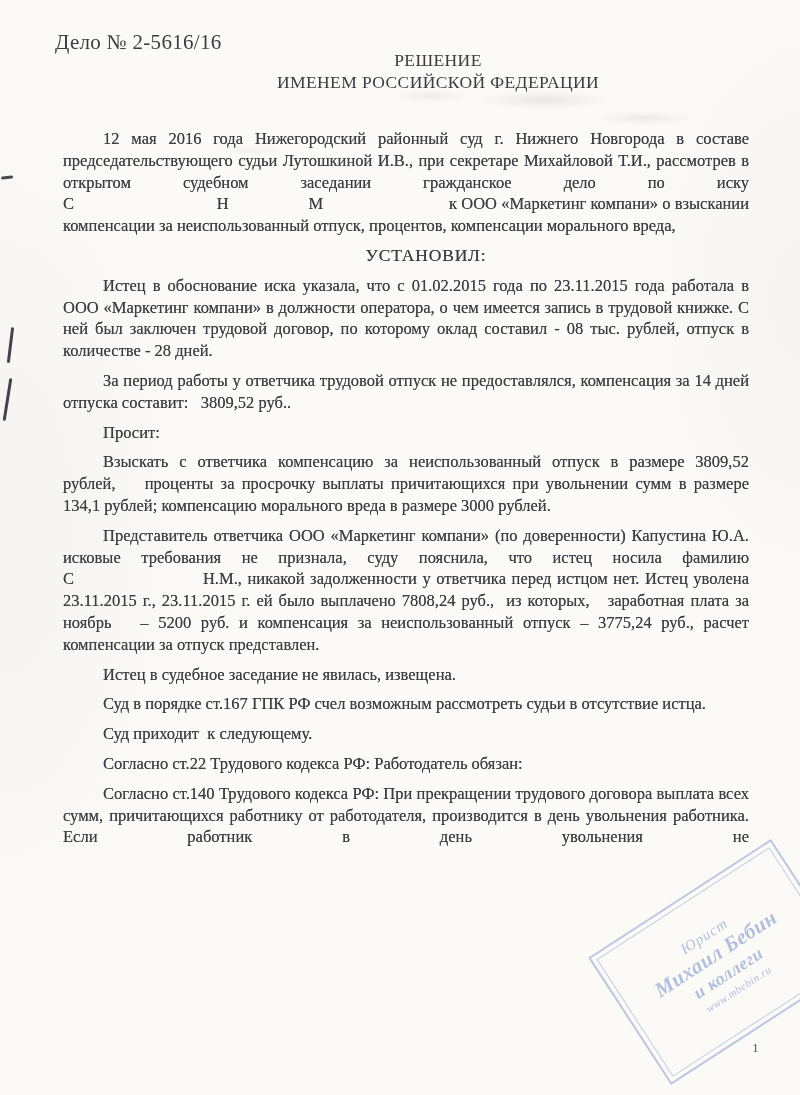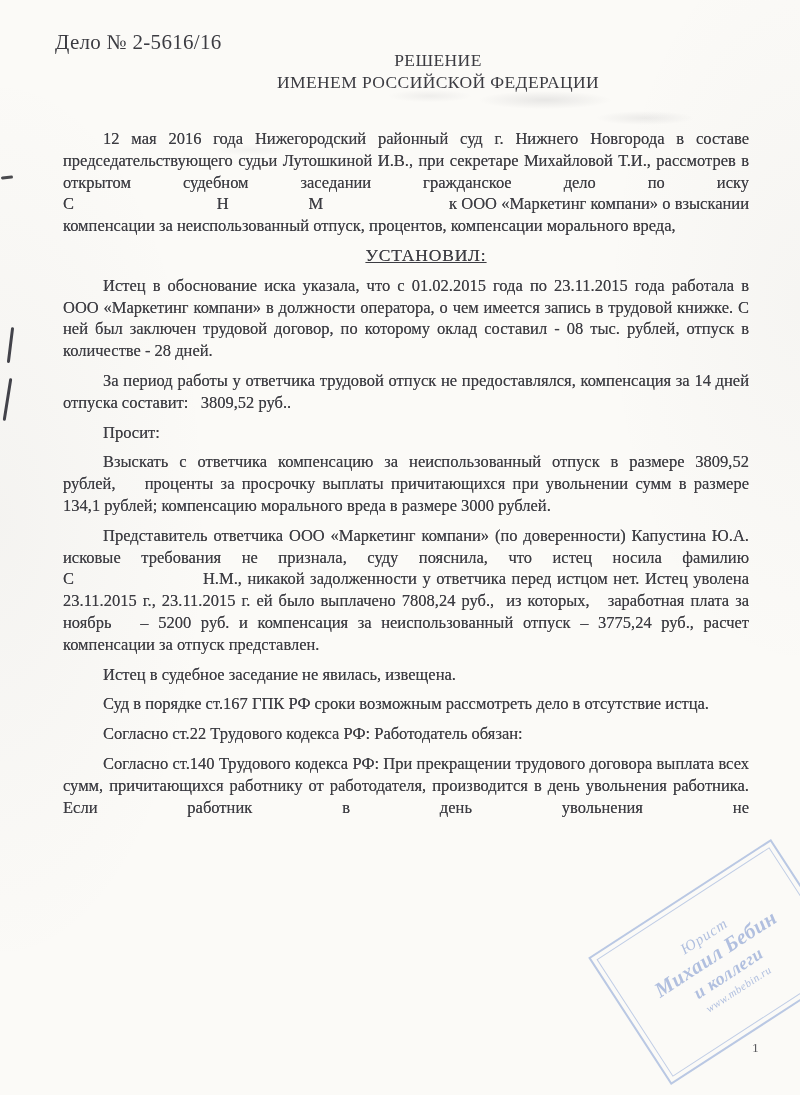--- a/index.html
+++ b/index.html
@@ -33,21 +33,21 @@
     position: absolute; left: 55px; top: 120px; width: 702px;
     font-size: 16.5px; line-height: 21.8px;
     text-align: justify;
     text-shadow: 0 0 .45px rgba(60,60,66,.75);
   }
   .doc-body p { margin: 8px; text-indent: 40px; }
   .doc-body p.continued { text-align-last: justify; }
   .section-heading {
     text-align: center; text-indent: 0;
     margin: 18px 0 19px 0;
-    font-size: 17.5px; letter-spacing: .8px; text-decoration: underline;
+    font-size: 17.5px; letter-spacing: .8px;
   }
   
   .stamp {
     position: absolute; left: 612px; top: 886px;
     width: 218px; height: 152px;
     transform: rotate(-33deg);
     border: 2px solid rgba(106,140,203,.50);
     padding: 4px;
     box-sizing: border-box;
     opacity: .9;
@@ -102,21 +102,22 @@
 
   <div class="doc-body">
     <p>12 мая 2016 года Нижегородский районный суд г. Нижнего Новгорода в составе председательствующего судьи Лутошкиной И.В., при секретаре Михайловой Т.И., рассмотрев в открытом судебном заседании гражданское дело по иску С&nbsp;&nbsp;&nbsp;&nbsp;&nbsp;&nbsp;&nbsp;&nbsp;&nbsp;&nbsp;&nbsp;&nbsp;&nbsp;&nbsp;&nbsp;&nbsp;&nbsp;&nbsp;&nbsp;&nbsp;&nbsp;&nbsp;&nbsp;&nbsp;&nbsp;&nbsp;&nbsp;&nbsp;&nbsp;&nbsp;&nbsp;&nbsp;&nbsp;&nbsp;Н&nbsp;&nbsp;&nbsp;&nbsp;&nbsp;&nbsp;&nbsp;&nbsp;&nbsp;&nbsp;&nbsp;&nbsp;&nbsp;&nbsp;&nbsp;&nbsp;&nbsp;&nbsp;&nbsp;М&nbsp;&nbsp;&nbsp;&nbsp;&nbsp;&nbsp;&nbsp;&nbsp;&nbsp;&nbsp;&nbsp;&nbsp;&nbsp;&nbsp;&nbsp;&nbsp;&nbsp;&nbsp;&nbsp;&nbsp;&nbsp;&nbsp;&nbsp;&nbsp;&nbsp;&nbsp;&nbsp;&nbsp;&nbsp;&nbsp;к ООО «Маркетинг компани» о взыскании компенсации за неиспользованный отпуск, процентов, компенсации морального вреда,</p>
     <p class="section-heading">УСТАНОВИЛ:</p>
     <p>Истец в обоснование иска указала, что с 01.02.2015 года по 23.11.2015 года работала в ООО «Маркетинг компани» в должности оператора, о чем имеется запись в трудовой книжке. С ней был заключен трудовой договор, по которому оклад составил - 08 тыс. рублей, отпуск в количестве - 28 дней.</p>
     <p>За период работы у ответчика трудовой отпуск не предоставлялся, компенсация за 14 дней отпуска составит:&nbsp;&nbsp; 3809,52 руб..</p>
     <p>Просит:</p>
     <p>Взыскать с ответчика компенсацию за неиспользованный отпуск в размере 3809,52 рублей,&nbsp;&nbsp;&nbsp; проценты за просрочку выплаты причитающихся при увольнении сумм в размере 134,1 рублей; компенсацию морального вреда в размере 3000 рублей.</p>
     <p>Представитель ответчика ООО «Маркетинг компани» (по доверенности) Капустина Ю.А. исковые требования не признала, суду пояснила, что истец носила фамилию С&nbsp;&nbsp;&nbsp;&nbsp;&nbsp;&nbsp;&nbsp;&nbsp;&nbsp;&nbsp;&nbsp;&nbsp;&nbsp;&nbsp;&nbsp;&nbsp;&nbsp;&nbsp;&nbsp;&nbsp;&nbsp;&nbsp;&nbsp;Н.М., никакой задолженности у ответчика перед истцом нет. Истец уволена 23.11.2015 г., 23.11.2015 г. ей было выплачено 7808,24 руб.,&nbsp; из которых,&nbsp;&nbsp; заработная плата за ноябрь&nbsp;&nbsp; – 5200 руб. и компенсация за неиспользованный отпуск – 3775,24 руб., расчет компенсации за отпуск представлен.</p>
     <p>Истец в судебное заседание не явилась, извещена.</p>
-    <p>Суд в порядке ст.167 ГПК РФ сроки возможным рассмотреть дело в отсутствие истца.</p>
+    <p>Суд в порядке ст.167 ГПК РФ счел возможным рассмотреть судьи в отсутствие истца.</p>
+    <p>Суд приходит&nbsp; к следующему.</p>
     <p>Согласно ст.22 Трудового кодекса РФ: Работодатель обязан:</p>
     <p class="continued">Согласно ст.140 Трудового кодекса РФ: При прекращении трудового договора выплата всех сумм, причитающихся работнику от работодателя, производится в день увольнения работника. Если работник в день увольнения не</p>
   </div>
 
   <div class="stamp">
     <div class="stamp-inner">
       <div class="stamp-line-1">Юрист</div>
       <div class="stamp-line-2">Михаил Бебин</div>
       <div class="stamp-line-3">и коллеги</div>
       <div class="stamp-line-4">www.mbebin.ru</div>

